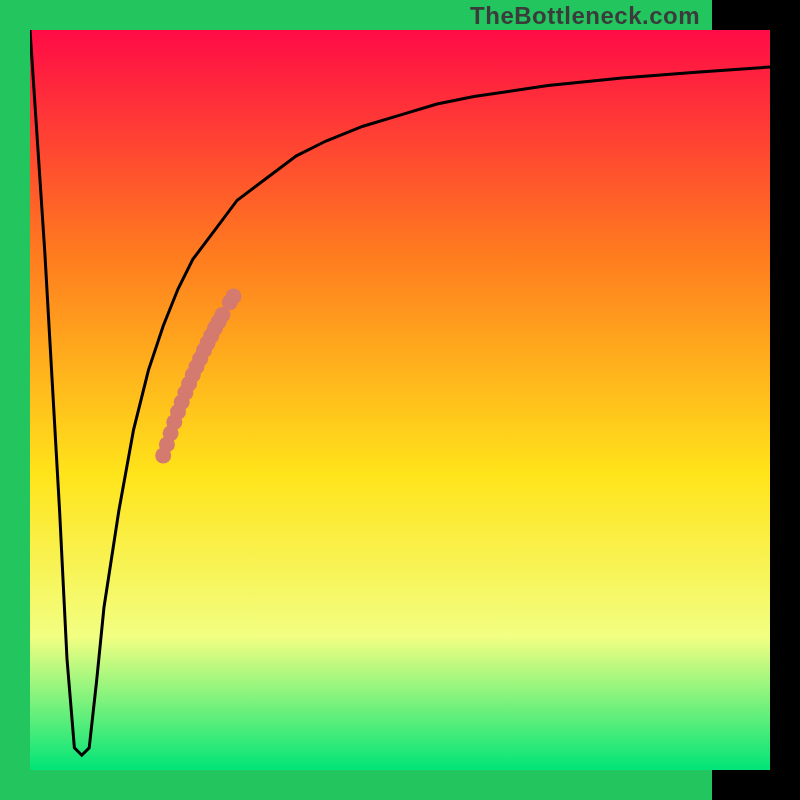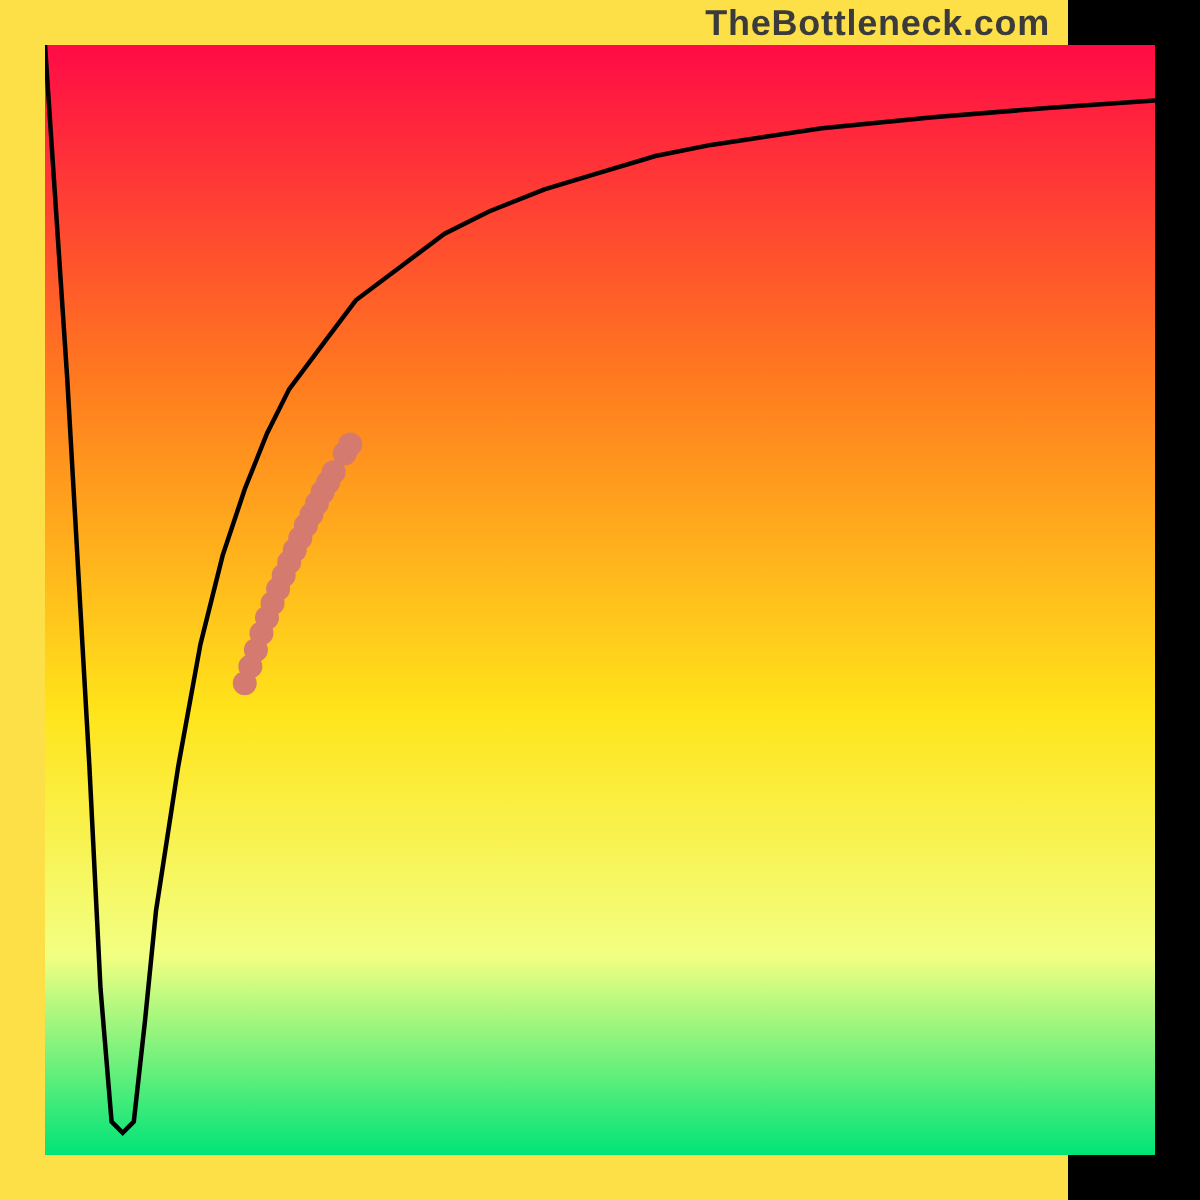--- a/index.html
+++ b/index.html
@@ -7,21 +7,21 @@
     padding: 0;
     width: 800px;
     height: 800px;
     background: #000;
     font-family: Arial, Helvetica, sans-serif;
   }
   .frame {
     position: relative;
     width: 712px;
     height: 800px;
-    background: #fde047;
+    background: #22c55e;
   }
   .watermark {
     position: absolute;
     top: 2px;
     right: 12px;
     color: #3b3b3b;
     font-size: 24px;
     font-weight: bold;
     letter-spacing: 0.5px;
     user-select: none;

